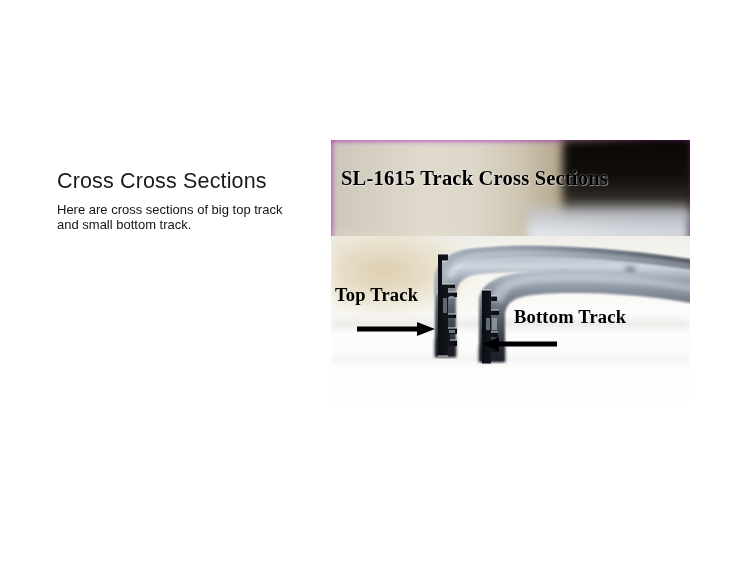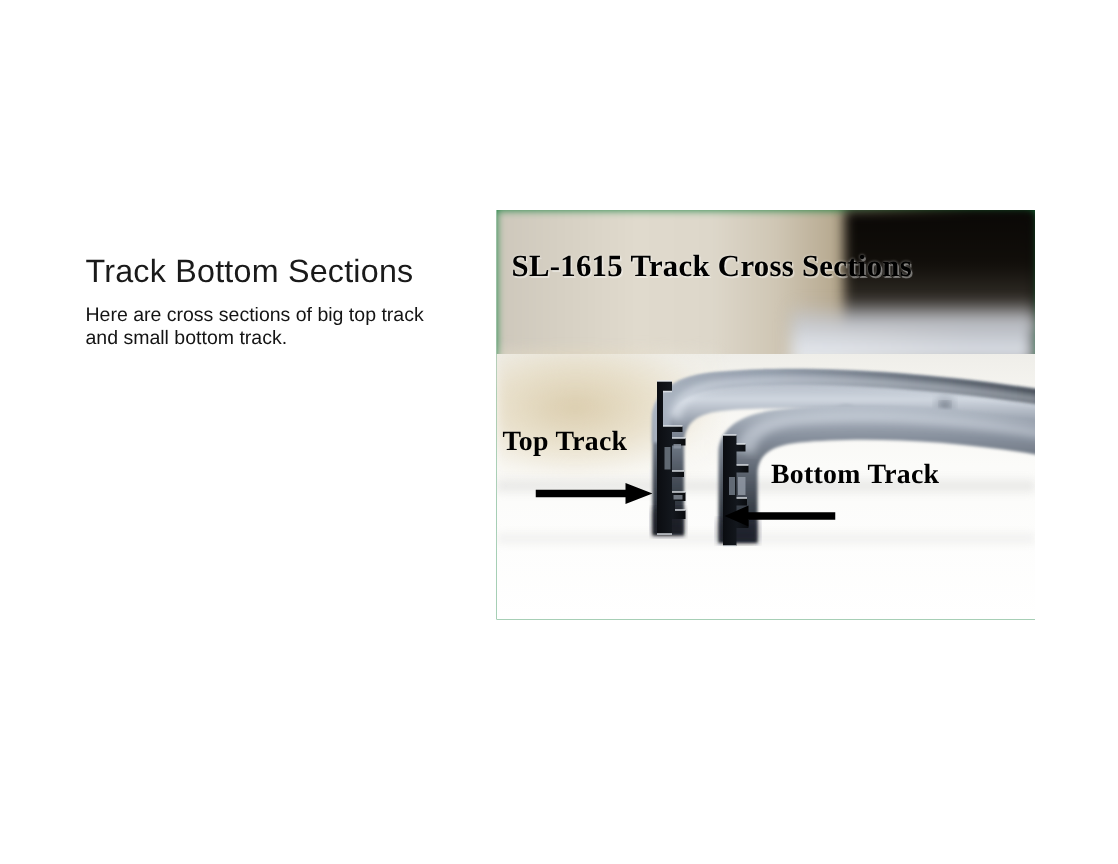--- a/index.html
+++ b/index.html
@@ -51,21 +51,21 @@
   }
 
   
   #photo {
     position: absolute;
     left: 331px;
     top: 140px;
     width: 359px;
     height: 273px;
     overflow: hidden;
-    background: #15803d;
+    background: #a21caf;
   }
 
   
   .ph-layer { position: absolute; }
 
   
   #bg-upper {
     left: 0; top: 0; width: 359px; height: 118px;
     background:
       linear-gradient(to right,
@@ -182,21 +182,21 @@
   .arrow { position: absolute; }
   #arrow-top { left: 26px; top: 181px; width: 78px; height: 16px; }
   #arrow-bottom { left: 152px; top: 196px; width: 74px; height: 16px; }
 </style>
 </head>
 <body>
 
 <div id="slide">
 
   <div id="text-column">
-    <h1 id="page-title">Track Bottom Sections</h1>
+    <h1 id="page-title">Cross Cross Sections</h1>
     <p id="body-text">Here are cross sections of big top track and small bottom track.</p>
   </div>
 
   <div id="photo">
 
     <div class="ph-layer" id="bg-upper"></div>
     <div class="ph-layer" id="bg-dark-right"></div>
     <div class="ph-layer" id="bg-table-edge"></div>
     <div class="ph-layer" id="bg-cloth"></div>
     <div class="ph-layer" id="bg-cloth-beige"></div>

